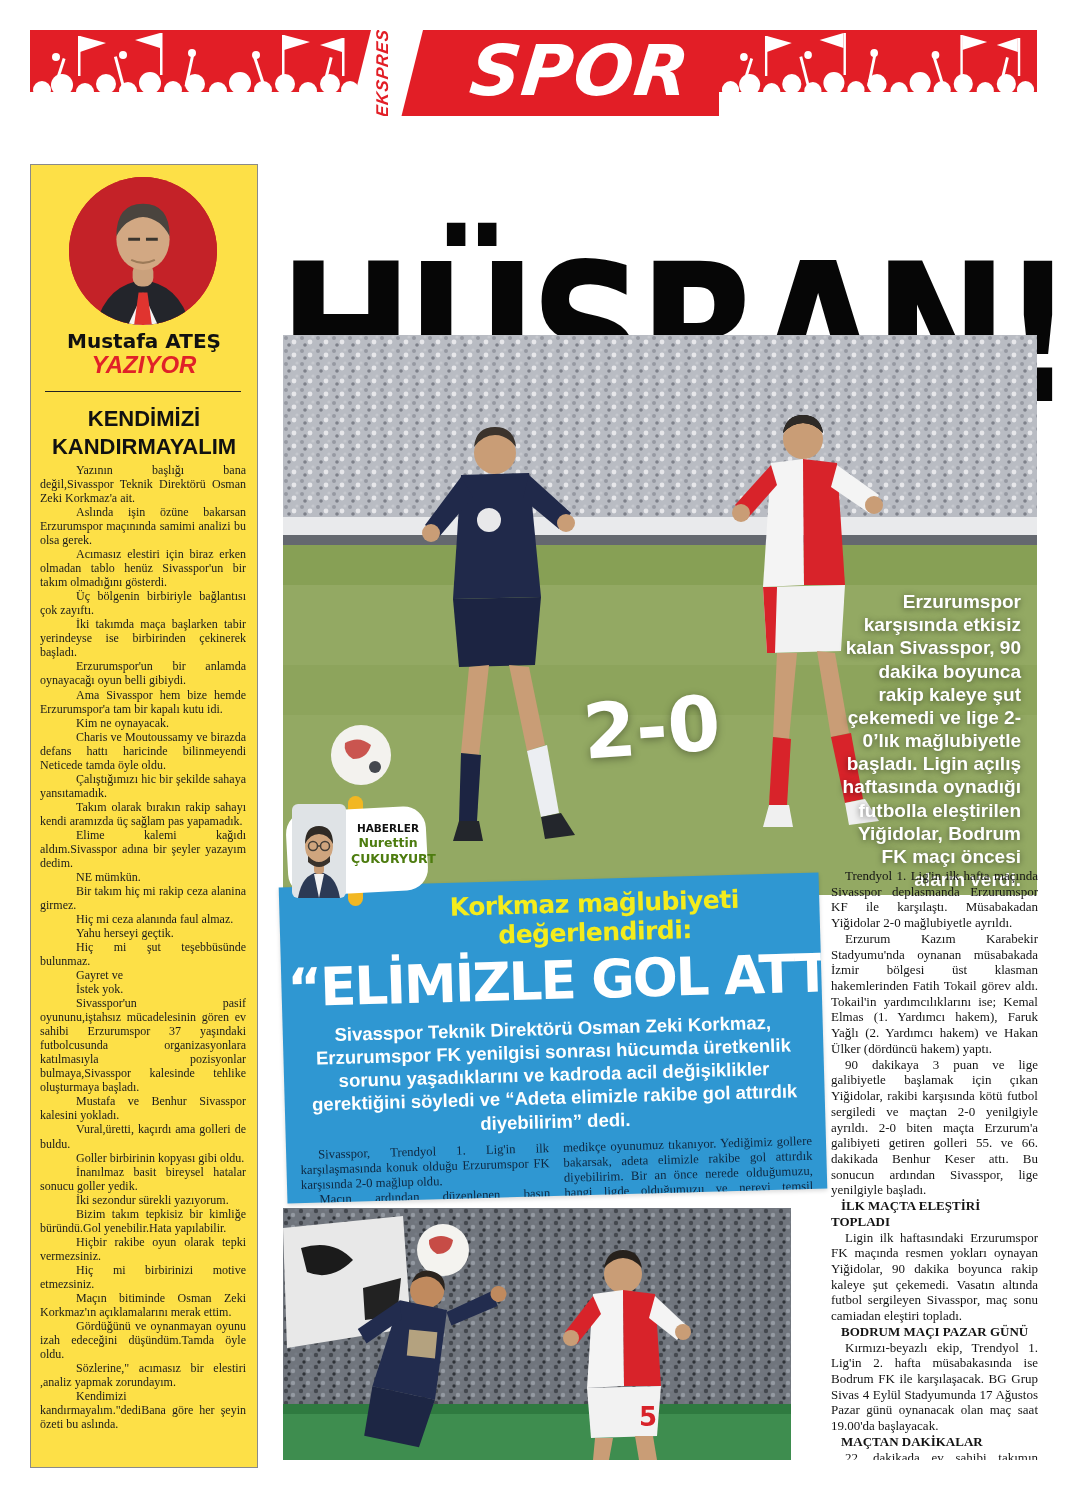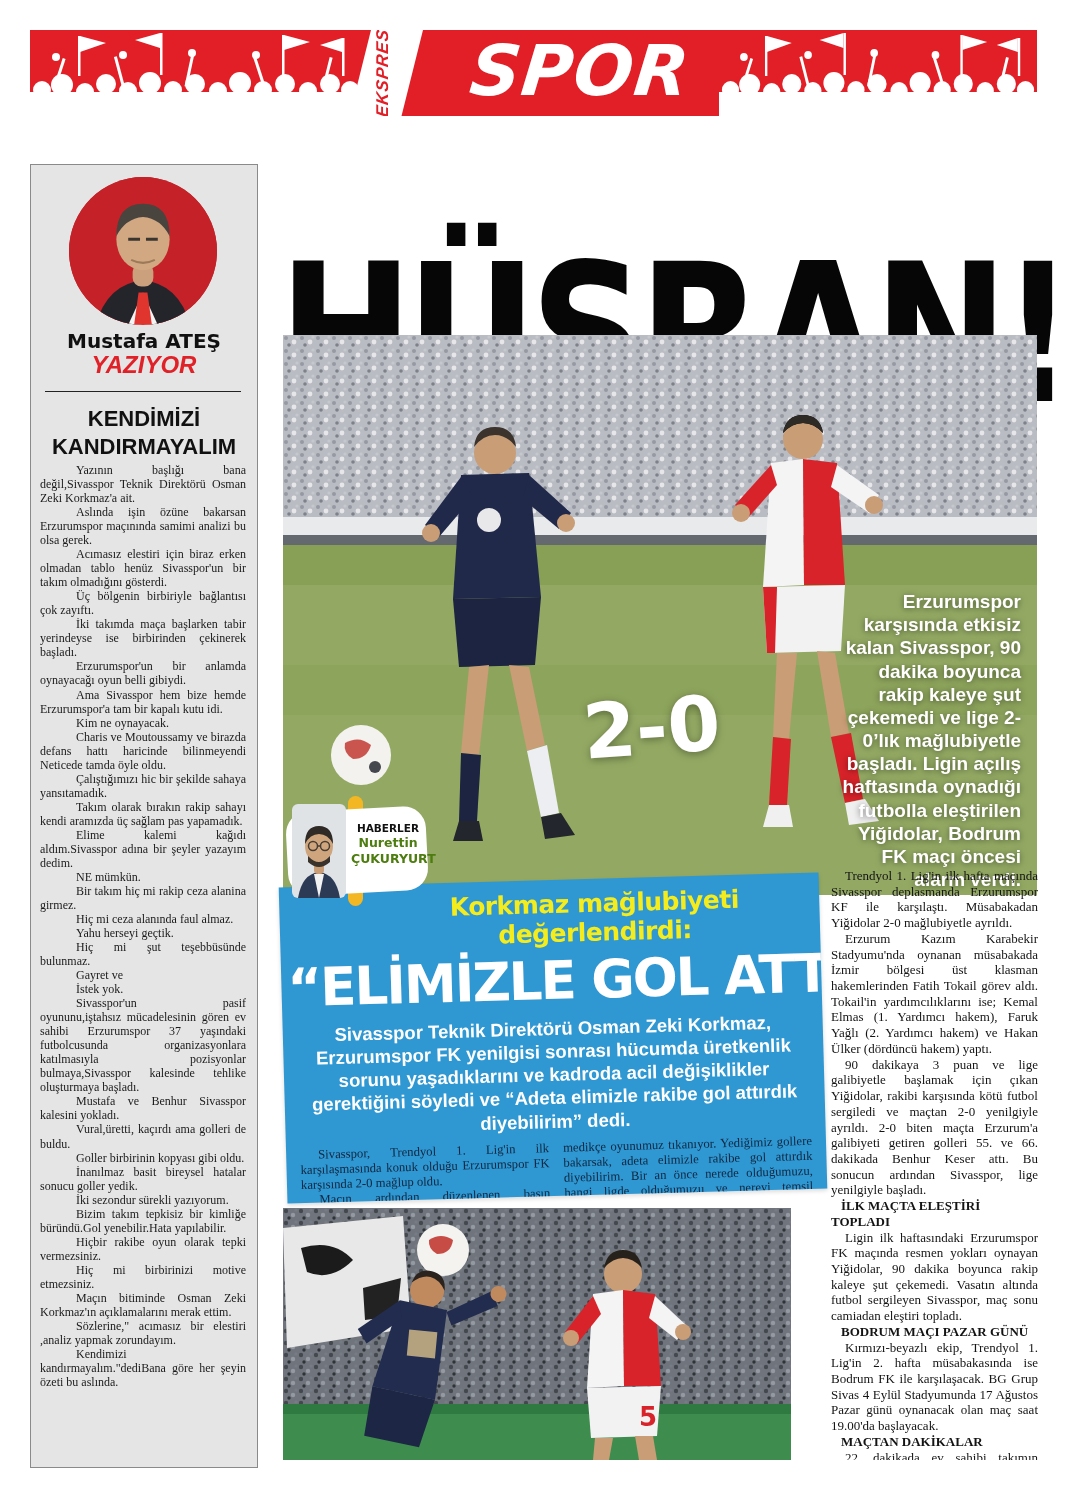--- a/index.html
+++ b/index.html
@@ -13,21 +13,21 @@
   .crowd-right{right:0;width:318px;}
   .slash{position:absolute;left:330px;top:-8px;width:52px;height:104px;background:#fff;transform:skewX(-14deg);}
   .ekspres{position:absolute;left:323px;top:0;width:60px;height:86px;display:flex;align-items:center;justify-content:center;}
   .ekspres span{transform:rotate(-90deg) skewX(-8deg);color:#e21e26;font-weight:800;font-style:italic;
     font-size:17px;letter-spacing:1px;white-space:nowrap;}
   .spor{position:absolute;left:385px;top:-4px;width:330px;height:90px;display:flex;align-items:center;justify-content:center;
     color:#fff;font-size:70px;font-weight:800;font-style:italic;letter-spacing:1px;transform:skewX(-6deg);
     font-family:"DejaVu Sans",sans-serif;}
   .date{position:absolute;left:62px;bottom:9px;color:#fff;font-size:12.5px;font-weight:700;}
   
-  .colbox{position:absolute;left:30px;top:164px;width:226px;height:1302px;border:1px solid #8a8a8a;background:#e5e5e5;overflow:hidden;}
+  .colbox{position:absolute;left:30px;top:164px;width:226px;height:1302px;border:1px solid #8a8a8a;background:#fde047;overflow:hidden;}
   .portrait{position:absolute;left:38px;top:12px;width:148px;height:148px;border-radius:50%;overflow:hidden;background:#c42228;}
   .portrait svg{display:block;width:100%;height:100%;}
   .colname{position:absolute;left:0;top:164px;width:100%;text-align:center;font-size:20px;font-weight:800;
     color:#111;font-family:"DejaVu Sans",sans-serif;}
   .coltag{position:absolute;left:0;top:186px;width:100%;text-align:center;font-size:24px;font-weight:700;font-style:italic;
     color:#e02128;font-family:Liberation Sans, sans-serif;}
   .coldivider{position:absolute;left:14px;top:226px;width:196px;height:1px;background:#222;}
   .coltitle{position:absolute;left:0;top:240px;width:100%;text-align:center;font-size:22px;font-weight:800;color:#111;line-height:1.25;}
   .colbody{position:absolute;left:9px;top:298px;width:206px;height:996px;overflow:hidden;
     font-family:"Liberation Serif",serif;font-size:12px;line-height:1.17;color:#1a1a1a;text-align:justify;}
@@ -195,20 +195,21 @@
         <p>Sivasspor'un pasif oyununu,iştahsız mücadelesinin gören ev sahibi Erzurumspor 37 yaşındaki futbolcusunda organizasyonlara katılmasıyla pozisyonlar bulmaya,Sivasspor kalesinde tehlike oluşturmaya başladı.</p>
         <p>Mustafa ve Benhur Sivasspor kalesini yokladı.</p>
         <p>Vural,üretti, kaçırdı ama golleri de buldu.</p>
         <p>Goller birbirinin kopyası gibi oldu.</p>
         <p>İnanılmaz basit bireysel hatalar sonucu goller yedik.</p>
         <p>İki sezondur sürekli yazıyorum.</p>
         <p>Bizim takım tepkisiz bir kimliğe büründü.Gol yenebilir.Hata yapılabilir.</p>
         <p>Hiçbir rakibe oyun olarak tepki vermezsiniz.</p>
         <p>Hiç mi birbirinizi motive etmezsiniz.</p>
         <p>Maçın bitiminde Osman Zeki Korkmaz'ın açıklamalarını merak ettim.</p>
+        <p>Gördüğünü ve oynanmayan oyunu izah edeceğini düşündüm.Tamda öyle oldu.</p>
         <p>Sözlerine," acımasız bir elestiri ,analiz yapmak zorundayım.</p>
         <p>Kendimizi kandırmayalım."dediBana göre her şeyin özeti bu aslında.</p>
       </div>
   </aside>
 
   <h1 class="husran">HÜSRAN!</h1>
 
   <figure class="mainphoto" style="margin:0">
     <svg viewBox="0 0 754 560" preserveAspectRatio="none">
       <rect width="754" height="230" fill="#b9bcc3"></rect>

